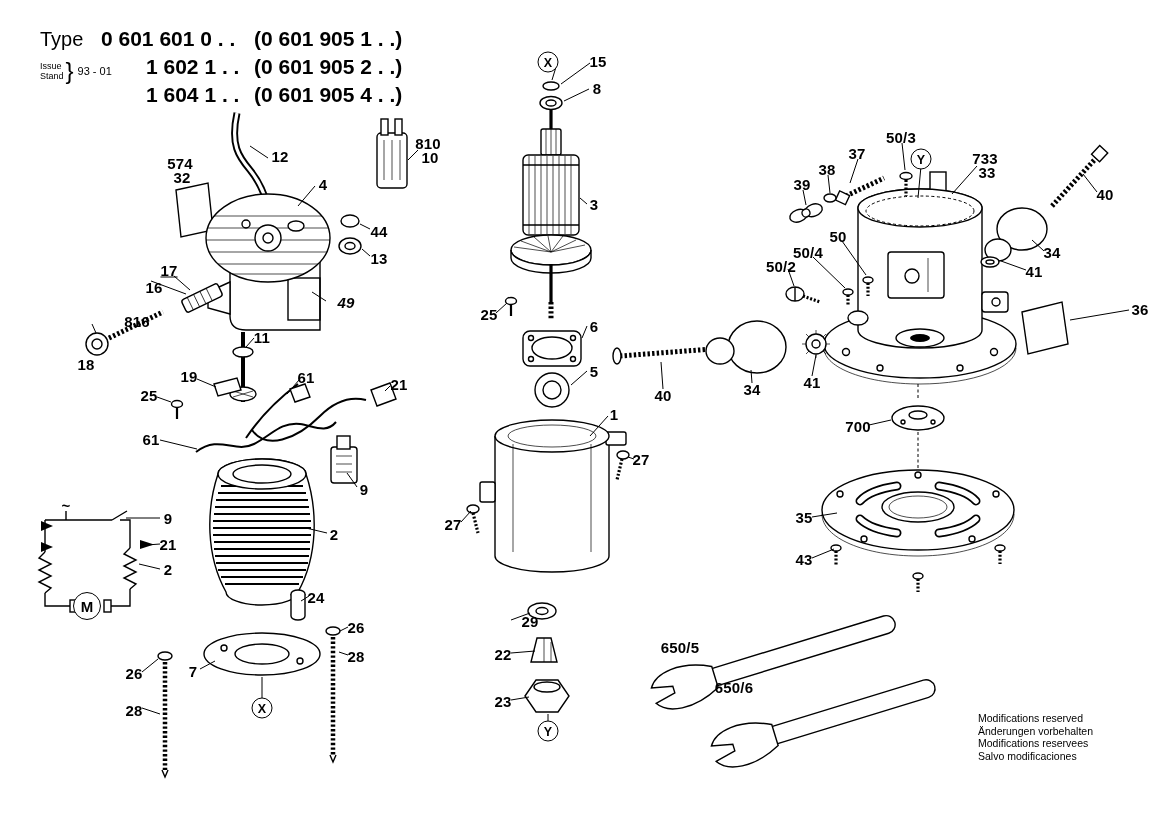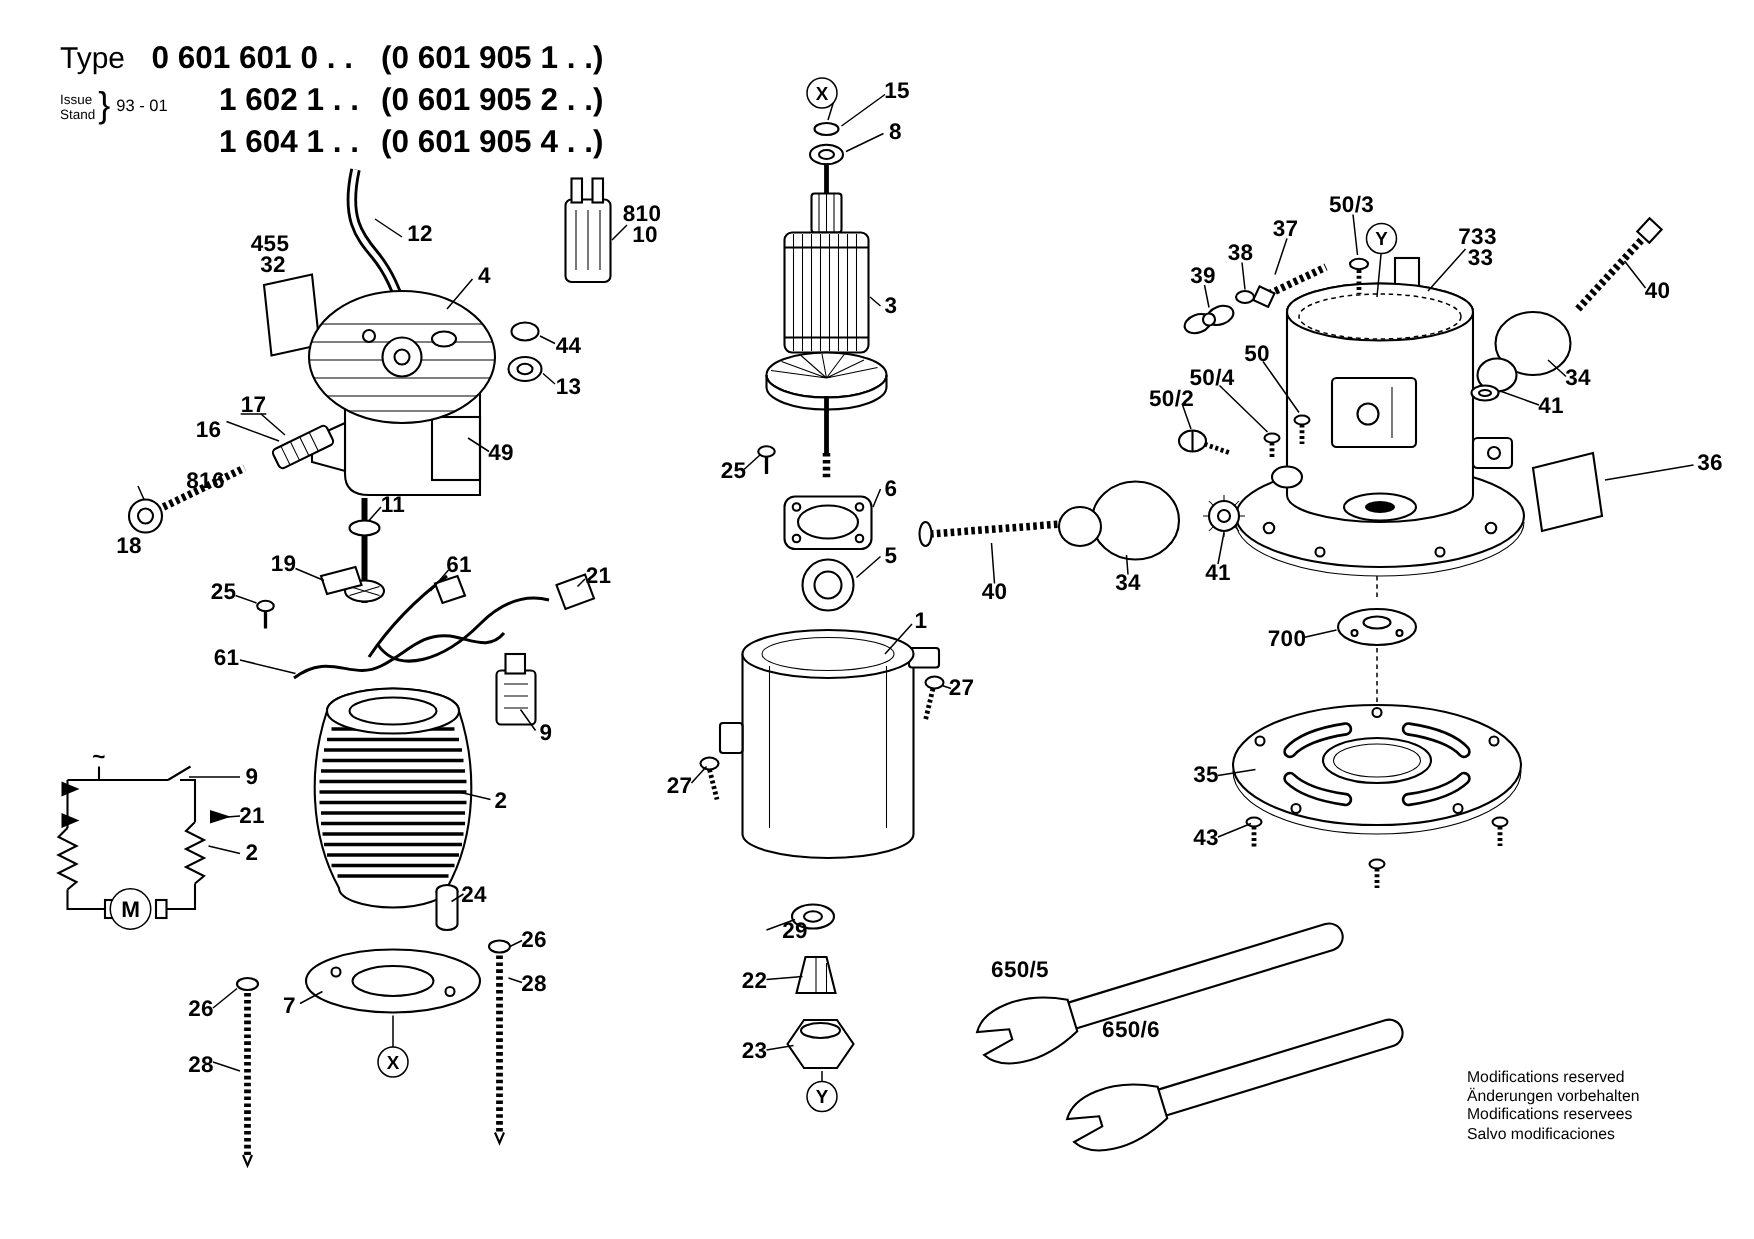--- a/index.html
+++ b/index.html
@@ -315,33 +315,33 @@
       M556,67 L552,80 M590,63 L561,84 M589,89 L564,101 M587,204 L580,198 M496,313 L507,303
       M587,326 L582,338 M587,371 L571,385 M608,416 L590,436 M634,459 L628,457 M461,522 L471,511
       M511,620 L530,613 M511,653 L535,651 M511,700 L529,697 M548,722 L548,714
       M803,190 L806,205 M828,175 L830,193 M858,159 L850,183 M902,143 L905,170 M921,166 L918,198
       M977,166 L952,194 M1097,192 L1083,174 M1044,251 L1032,240 M1026,270 L1001,261 M1129,310 L1070,320
       M842,241 L866,275 M813,257 L845,288 M788,269 L794,286 M663,389 L661,362 M752,383 L751,370
       M812,376 L816,355 M869,425 L891,420 M812,517 L837,513 M812,558 L834,549"></path>
   </svg>
 
   <div id="callout-layer">
-      <div class="callout" style="left: 180px; top: 163px;">455</div>
+      <div class="callout" style="left: 180px; top: 163px;">574</div>
       <div class="callout" style="left: 182px; top: 177px;">32</div>
       <div class="callout" style="left: 280px; top: 156px;">12</div>
       <div class="callout" style="left: 323px; top: 184px;">4</div>
       <div class="callout" style="left: 428px; top: 143px;">810</div>
       <div class="callout" style="left: 430px; top: 157px;">10</div>
       <div class="callout" style="left: 379px; top: 231px;">44</div>
       <div class="callout" style="left: 379px; top: 258px;">13</div>
       <div class="callout" style="left: 137px; top: 273px; margin-top: 48px;">816</div>
-      <div class="callout" style="left: 139px; top: 287px;">16</div>
+      <div class="callout" style="left: 154px; top: 287px;">16</div>
       <div class="callout" style="left: 169px; top: 270px; text-decoration: underline;">17</div>
       <div class="callout" style="left: 86px; top: 316px; margin-top: 48px;">18</div>
-      <div class="callout" style="left: 334px; top: 302px;">49</div>
+      <div class="callout" style="left: 346px; top: 302px; font-style: italic;">49</div>
       <div class="callout" style="left: 262px; top: 337px;">11</div>
       <div class="callout" style="left: 189px; top: 376px;">19</div>
       <div class="callout" style="left: 306px; top: 377px;">61</div>
       <div class="callout" style="left: 399px; top: 384px;">21</div>
       <div class="callout" style="left: 149px; top: 395px;">25</div>
       <div class="callout" style="left: 151px; top: 439px;">61</div>
       <div class="callout" style="left: 364px; top: 489px;">9</div>
       <div class="callout" style="left: 334px; top: 534px;">2</div>
       <div class="callout" style="left: 316px; top: 597px;">24</div>
       <div class="callout" style="left: 356px; top: 627px;">26</div>
@@ -383,21 +383,21 @@
       <div class="callout" style="left: 838px; top: 236px;">50</div>
       <div class="callout" style="left: 808px; top: 252px;">50/4</div>
       <div class="callout" style="left: 781px; top: 266px;">50/2</div>
       <div class="callout" style="left: 663px; top: 395px;">40</div>
       <div class="callout" style="left: 752px; top: 389px;">34</div>
       <div class="callout" style="left: 812px; top: 382px;">41</div>
       <div class="callout" style="left: 858px; top: 426px;">700</div>
       <div class="callout" style="left: 804px; top: 517px;">35</div>
       <div class="callout" style="left: 804px; top: 559px;">43</div>
       <div class="callout" style="left: 680px; top: 647px;">650/5</div>
-      <div class="callout" style="left: 734px; top: 687px; padding-left: 40px;">650/6</div>
+      <div class="callout" style="left: 714px; top: 687px; padding-left: 40px;">650/6</div>
     </div>
 
   <div class="footer">
     <div>Modifications reserved</div>
     <div>Änderungen vorbehalten</div>
     <div>Modifications reservees</div>
     <div>Salvo modificaciones</div>
   </div>
 
 </div>

